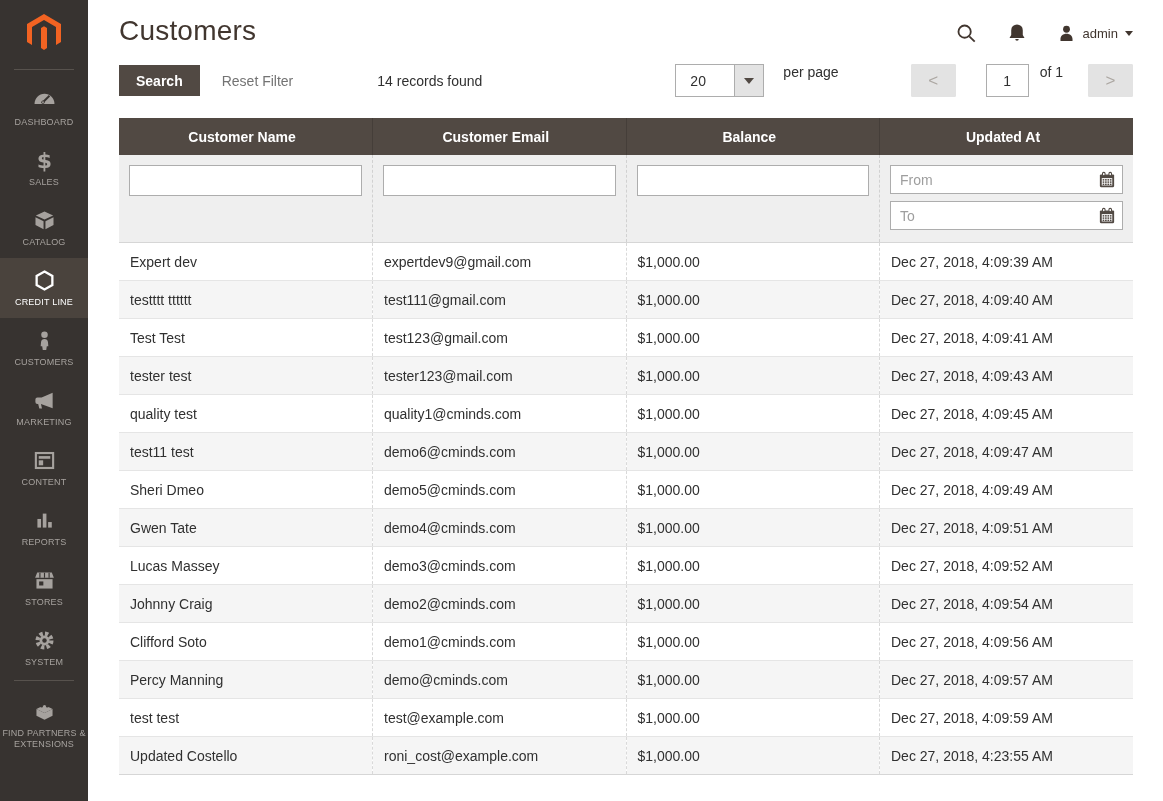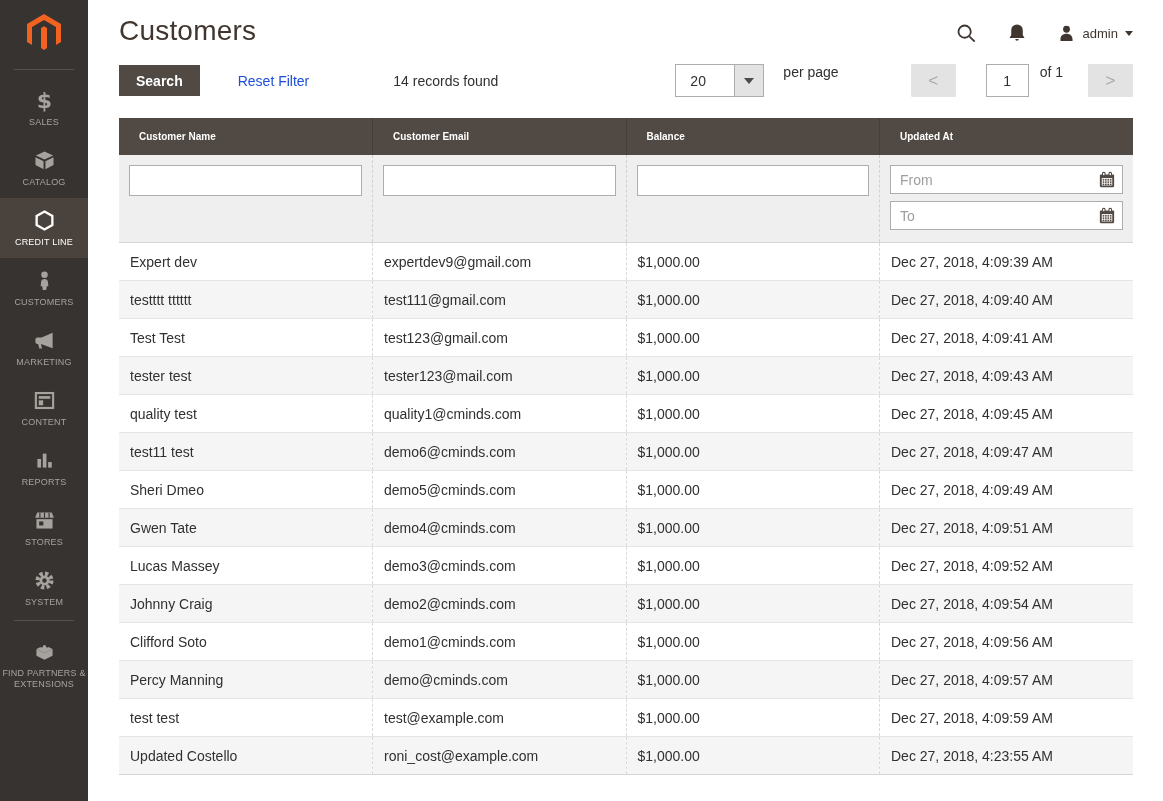--- a/index.html
+++ b/index.html
@@ -30,21 +30,21 @@
   .admin-box .hdr-icon { width:19px; height:19px; }
   .admin-name { font-size:13px; color:#41362f; }
   .caret-down { width:0; height:0; border-left:4px solid transparent;
     border-right:4px solid transparent; border-top:5px solid #41362f; }
 
   
   .toolbar { display:flex; align-items:center; padding:5px 30px 0 31px; margin-bottom:21px; }
   .btn-search { background:#514943; color:#fff; border:1px solid #514943;
     font-size:14px; font-weight:700; padding:7px 16px; height:31px; cursor:pointer;
     font-family:inherit; }
-  .reset-link { color:#1d4ed8; font-size:14px; text-decoration:none; margin-left:38px;
+  .reset-link { color:#737373; font-size:14px; text-decoration:none; margin-left:22px;
     cursor:pointer; }
   .records-found { font-size:14px; color:#303030; margin-left:84px; }
   .toolbar-right { margin-left:auto; display:flex; align-items:flex-start; }
   .pagesize-select { display:flex; height:33px; border:1px solid #adadad; background:#fff;
     width:89px; cursor:pointer; }
   .pagesize-value { flex:1; font-size:14px; color:#303030; display:flex; align-items:center;
     padding-left:14px; }
   .pagesize-arrow { width:29px; background:#e3e3e3; border-left:1px solid #adadad;
     display:flex; align-items:center; justify-content:center; }
   .tri-down { width:0; height:0; border-left:5px solid transparent;
@@ -53,22 +53,22 @@
   .page-nav { width:45px; height:33px; background:#e3e3e3; border:1px solid #e3e3e3;
     border-radius:1px; color:#aca7a2; font-size:17px; line-height:1; cursor:default;
     font-family:inherit; }
   .page-input { width:43px; height:33px; border:1px solid #adadad; text-align:center;
     font-size:14px; color:#303030; margin-left:30px; font-family:inherit; }
   .of-label { font-size:14px; color:#303030; margin:0 25px 10px 11px; }
 
   
   .grid-wrap { padding:0 30px 0 31px; }
   table.grid { width:100%; border-collapse:collapse; table-layout:fixed; }
-  .grid thead th { background:#514943; color:#fff; font-size:10px; font-weight:700;
-    text-align:left; padding:10px 10px 10px 20px; height:37px; border-left:1px solid #453e39; }
+  .grid thead th { background:#514943; color:#fff; font-size:14px; font-weight:700;
+    text-align:center; padding:10px 10px 10px 3px; height:37px; border-left:1px solid #453e39; }
   .grid thead th:first-child { border-left:none; }
   .grid .filter-row td { background:#efefef; padding:10px 10px 12px 10px; vertical-align:top;
     border-left:1px dashed #d1d1d1; border-bottom:1px solid #d6d6d6; }
   .grid .filter-row td:first-child { border-left:none; }
   .filter-input { width:100%; height:31px; border:1px solid #adadad; background:#fff;
     font-size:14px; padding:0 9px; font-family:inherit; color:#303030; }
   .date-field { position:relative; margin-bottom:7px; }
   .date-field:last-child { margin-bottom:0; }
   .date-input { width:100%; height:29px; border:1px solid #adadad; background:#fff;
     font-size:14px; padding:0 30px 0 9px; font-family:inherit; color:#737373; }
@@ -89,20 +89,29 @@
 
 <div class="sidebar">
   <div class="logo-wrap">
     <svg viewBox="0 0 44 44">
       <path fill="#f26322" d="M22 3 5 13v18l5 3V16l12-7 12 7v18l5-3V13z"></path>
       <path fill="#f26322" d="M19 17v20l3 2 3-2V17l-3-1.8z"></path>
     </svg>
   </div>
   <div class="side-divider"></div>
   <div id="sidebar-menu">
+      <div class="side-item">
+        <span class="side-icon"><svg viewBox="0 0 24 24">
+            <path fill="currentColor" d="M12 5C6.2 5 1.6 9.7 1.6 15.6h20.8C22.4 9.7 17.8 5 12 5z"></path>
+            <path stroke="#373330" stroke-width="2" fill="none" d="M10.6 13.6 17.2 7"></path>
+            <circle cx="10.4" cy="13.7" r="1.7" fill="#373330"></circle>
+            <circle cx="10.4" cy="13.7" r="0.9" fill="currentColor"></circle>
+          </svg></span>
+        <span class="side-label">DASHBOARD</span>
+      </div>
       <div class="side-item">
         <span class="side-icon"><svg viewBox="0 0 24 24">
             <text x="12" y="19.5" font-size="23" font-weight="bold" text-anchor="middle" fill="currentColor" font-family="DejaVu Sans, sans-serif">$</text>
           </svg></span>
         <span class="side-label">SALES</span>
       </div>
       <div class="side-item">
         <span class="side-icon"><svg viewBox="0 0 24 24">
             <path fill="currentColor" d="M12 2.6 3 6.8l9 4.2 9-4.2-9-4.2zM2.6 8.6v8.2l8.4 4.4v-8.4L2.6 8.6zm18.8 0-8.4 4.2v8.4l8.4-4.4V8.6z"></path>
           </svg></span>

